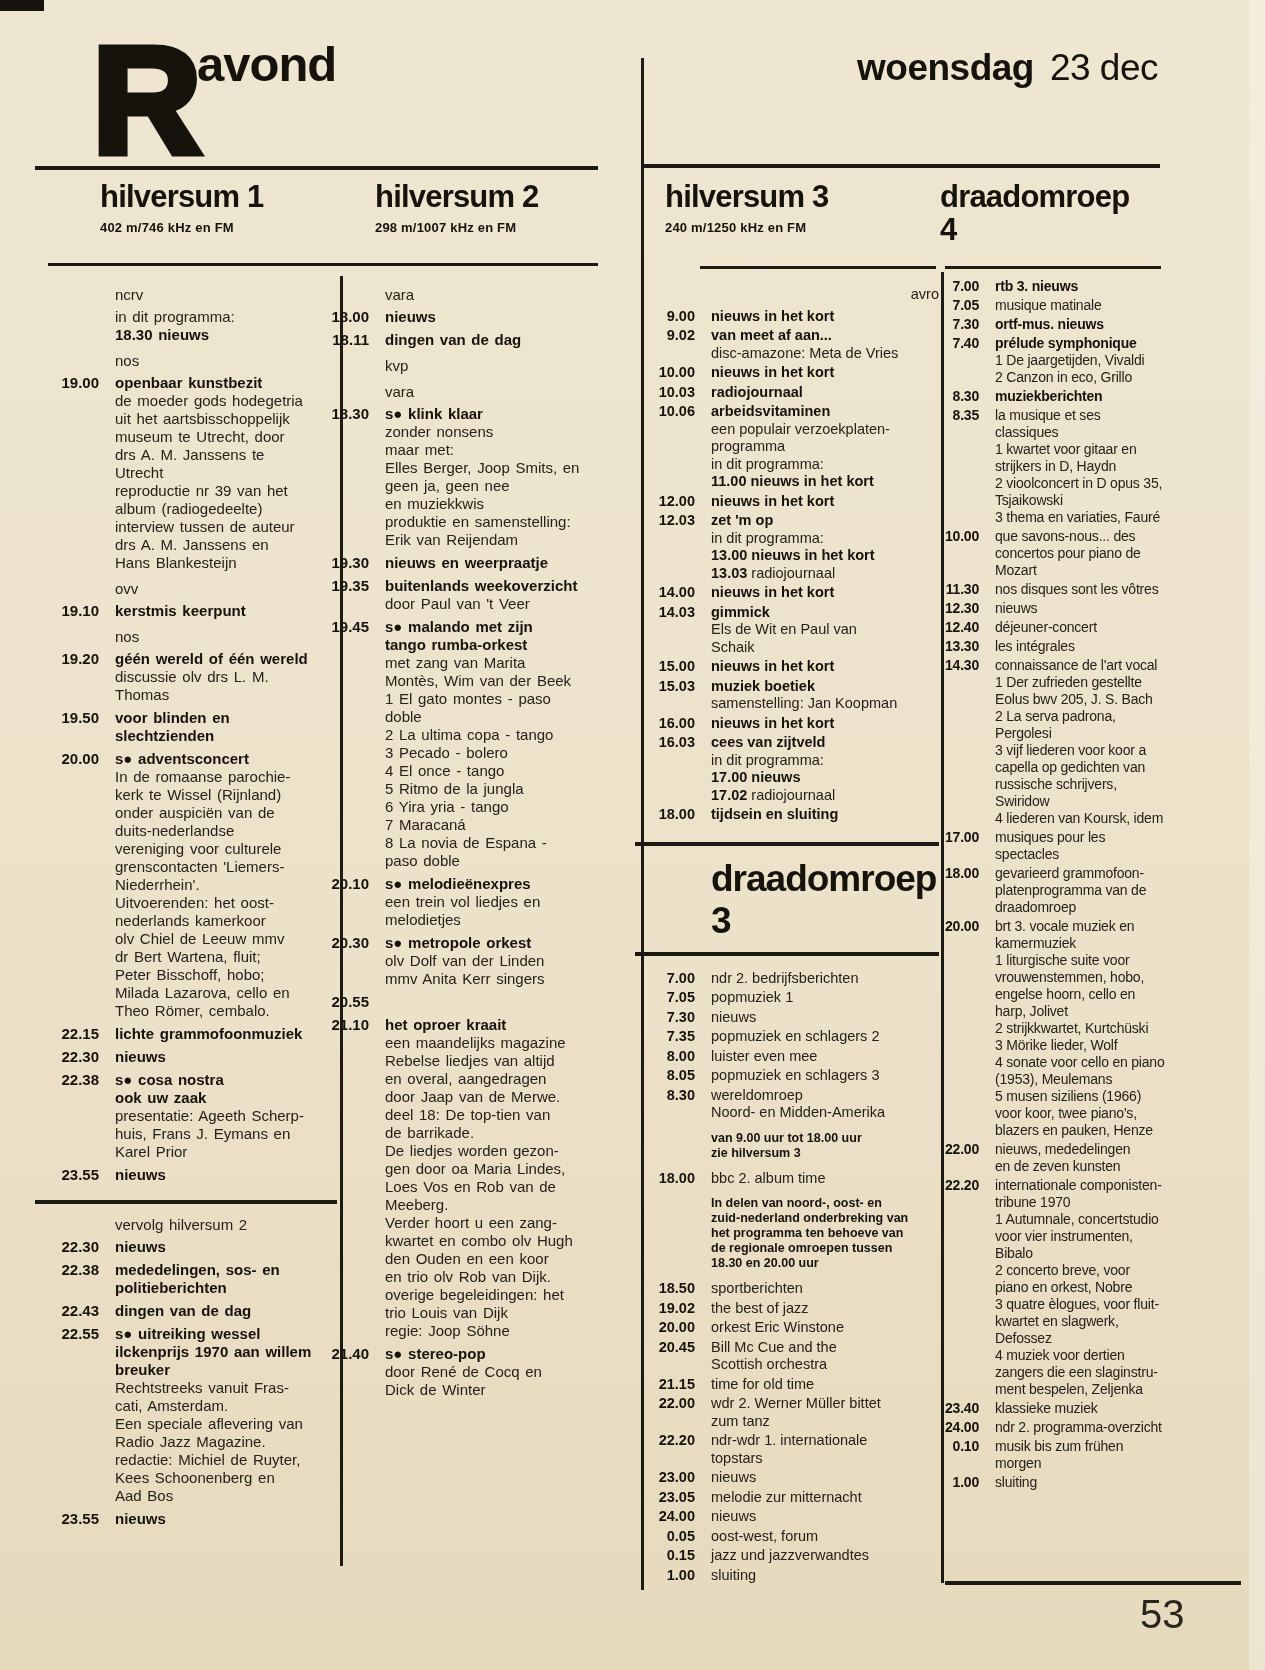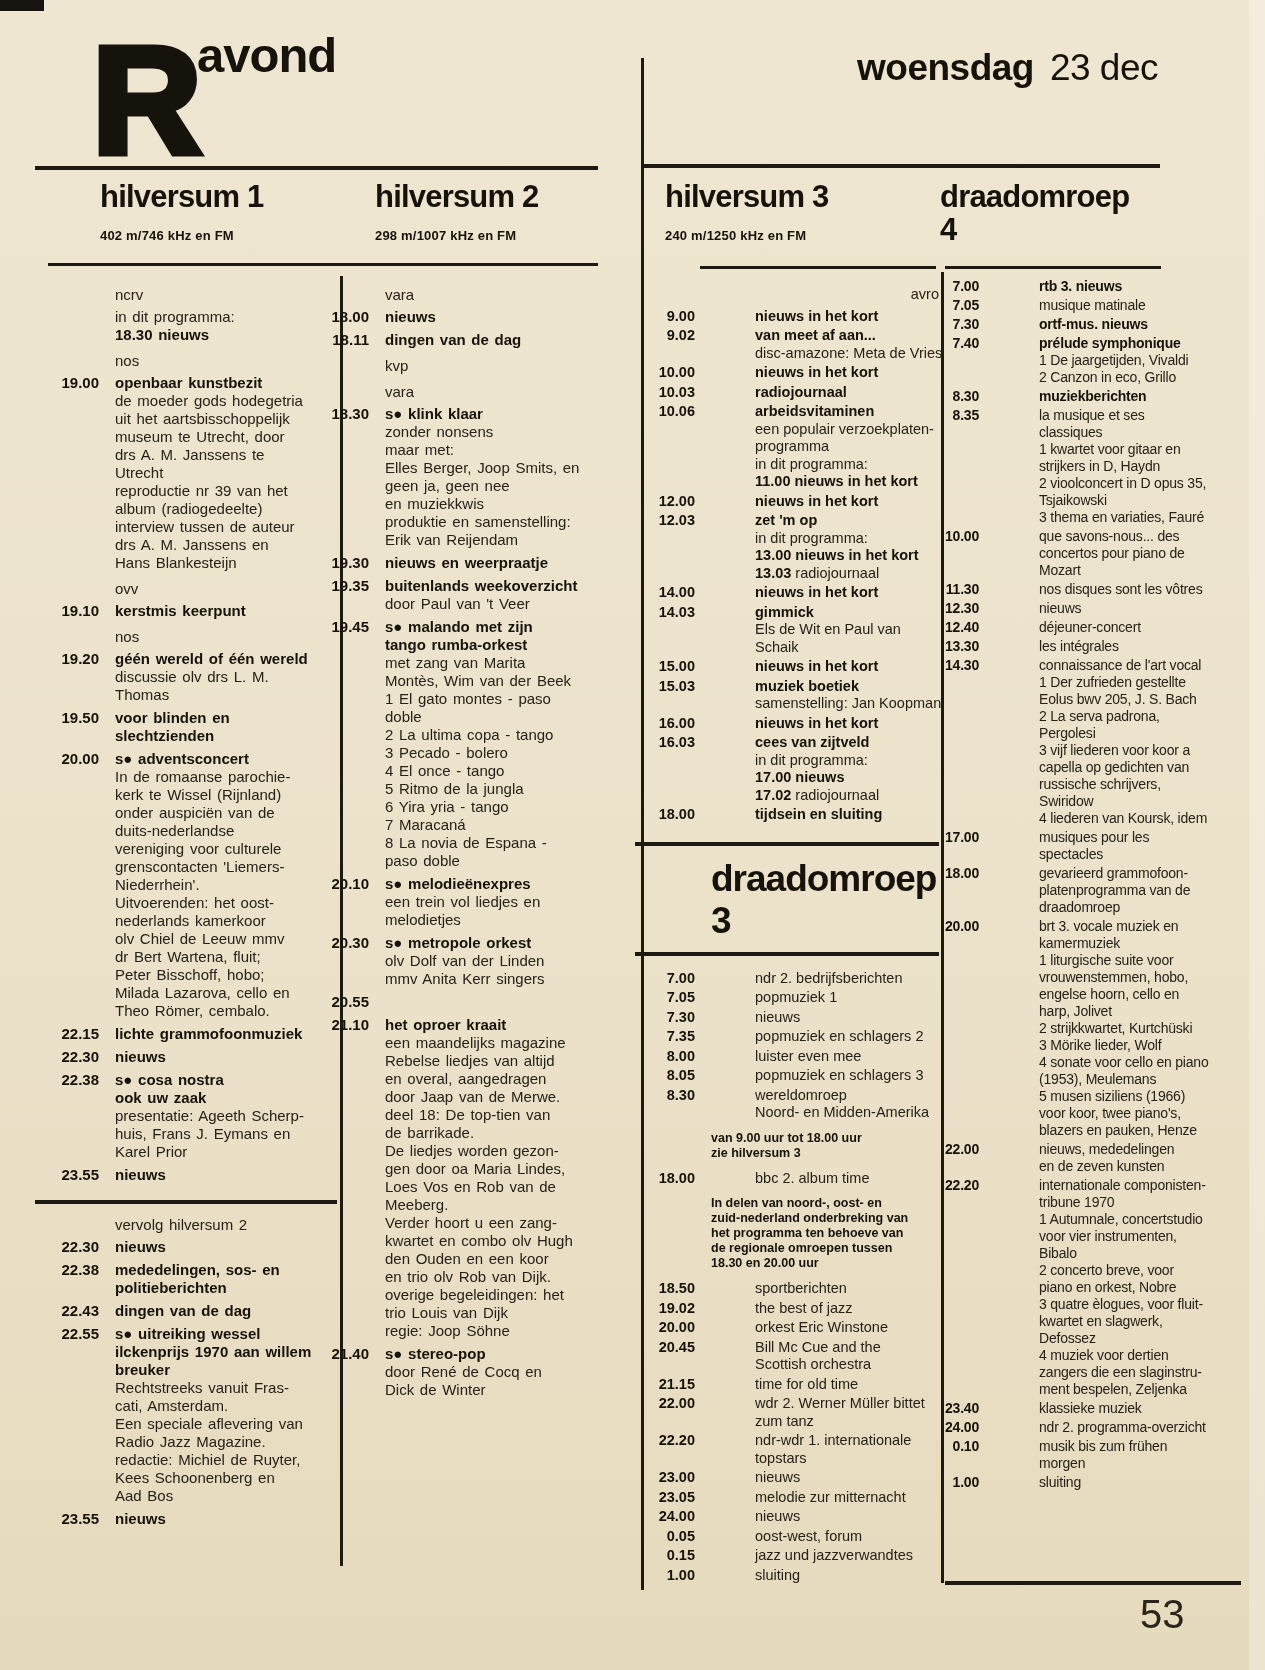--- a/index.html
+++ b/index.html
@@ -8,39 +8,39 @@
     background:linear-gradient(180deg,#efe6d1 0%,#ece2ca 55%,#e6dabd 100%);
     font-family:"Liberation Sans","DejaVu Sans",sans-serif;
     color:#26211a;
   }
   .edge-light{position:absolute;right:0;top:0;width:16px;height:100%;background:rgba(255,255,255,.28);}
   .corner-mark{position:absolute;left:0;top:0;width:44px;height:11px;background:#17130e;}
   .hline,.vline{position:absolute;background:#1d1913;}
 
   
   .logo-r{position:absolute;left:92px;top:40px;font-size:152px;line-height:120px;font-weight:700;color:#16120c;-webkit-text-stroke:7px #16120c;letter-spacing:-4px;}
-  .logo-word{position:absolute;left:197px;top:27px;font-size:49px;font-weight:700;color:#16120c;letter-spacing:-1px;text-align:right;}
+  .logo-word{position:absolute;left:197px;top:36px;font-size:49px;font-weight:700;color:#16120c;letter-spacing:-1px;text-align:right;}
   .daydate{position:absolute;left:857px;top:47px;font-size:37px;color:#16120c;letter-spacing:-0.5px;white-space:nowrap;}
   .daydate b{font-weight:700;margin-right:16px;}
 
   
   .station{position:absolute;top:180px;color:#16120c;}
   .sname{font-size:31px;font-weight:700;letter-spacing:-0.8px;line-height:33px;}
-  .sfreq{font-size:13px;font-weight:700;margin-top:15px;letter-spacing:0.2px;}
+  .sfreq{font-size:13px;font-weight:700;margin-top:7px;letter-spacing:0.2px;}
 
   
   .col{position:absolute;top:278px;}
   .c1{left:35px;width:302px;font-size:15px;line-height:18px;}
   .c2{left:325px;width:276px;font-size:15px;line-height:18px;}
   .c3{left:635px;width:304px;font-size:14.5px;line-height:17.5px;}
   .c4{left:922px;width:250px;font-size:14px;line-height:17px;letter-spacing:-0.2px;}
   .c1,.c2{word-spacing:1.5px;}
   .entry{display:flex;align-items:flex-start;}
   .c1 .entry,.c2 .entry{margin-bottom:5px;}
-  .c3 .entry,.c4 .entry{margin-bottom:2px;gap:44px;}
+  .c3 .entry,.c4 .entry{margin-bottom:2px;}
   .time{flex:0 0 70px;text-align:right;padding-right:6px;font-weight:700;box-sizing:border-box;white-space:nowrap;color:#16120c;}
   .c1 .time{flex-basis:70px;}
   .c2 .time{flex-basis:50px;}
   .c3 .time{flex-basis:66px;}
   .c4 .time{flex-basis:63px;}
   .body{flex:1;min-width:0;padding-left:10px;}
   .title{font-weight:700;white-space:nowrap;color:#16120c;}
   .title.reg{font-weight:400;color:#26211a;}
   .detail{font-weight:400;white-space:nowrap;}
   .detail.b{font-weight:700;color:#16120c;}

